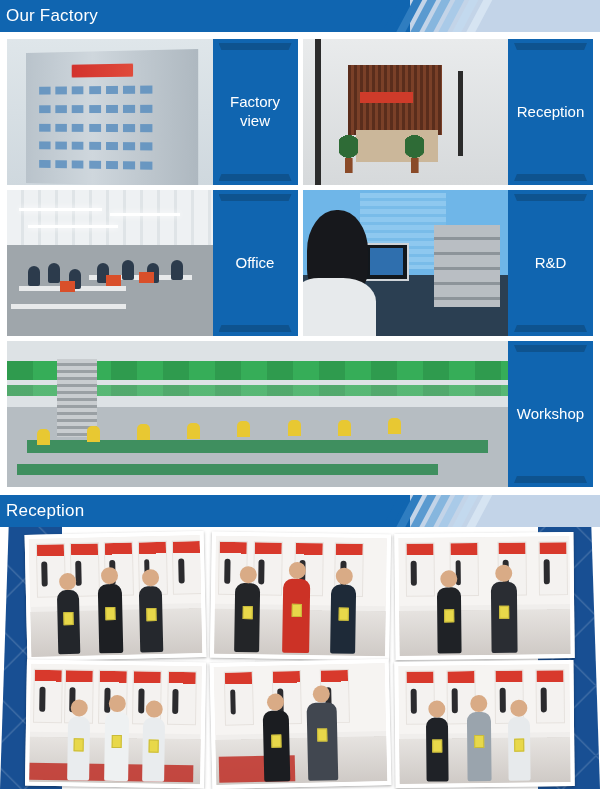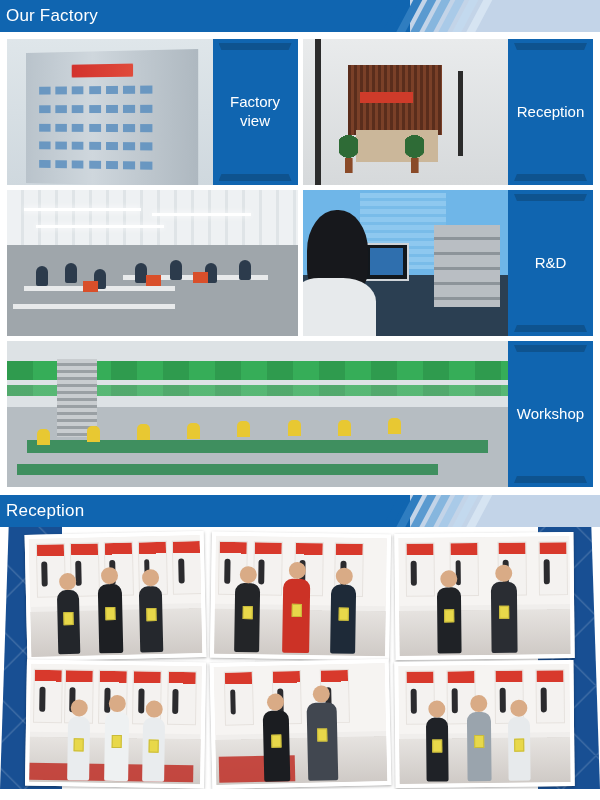--- a/index.html
+++ b/index.html
@@ -338,20 +338,23 @@
             <div class="pp" style="left:30%; top:54%;"></div>
             <div class="pp" style="left:44%; top:50%;"></div>
             <div class="pp" style="left:56%; top:48%;"></div>
             <div class="pp" style="left:68%; top:50%;"></div>
             <div class="pp" style="left:80%; top:48%;"></div>
             <div class="mon" style="left:26%; top:62%;"></div>
             <div class="mon" style="left:48%; top:58%;"></div>
             <div class="mon" style="left:64%; top:56%;"></div>
           </div>
         </div>
+        <div class="label">
+          <span>Office</span>
+        </div>
       </div>
 
       <div class="cell">
         <div class="photo">
           <div class="ph rd">
             <div class="blind"></div>
             <div class="rack"></div>
             <div class="mon">
                 <div class="scr"></div>
               </div>

